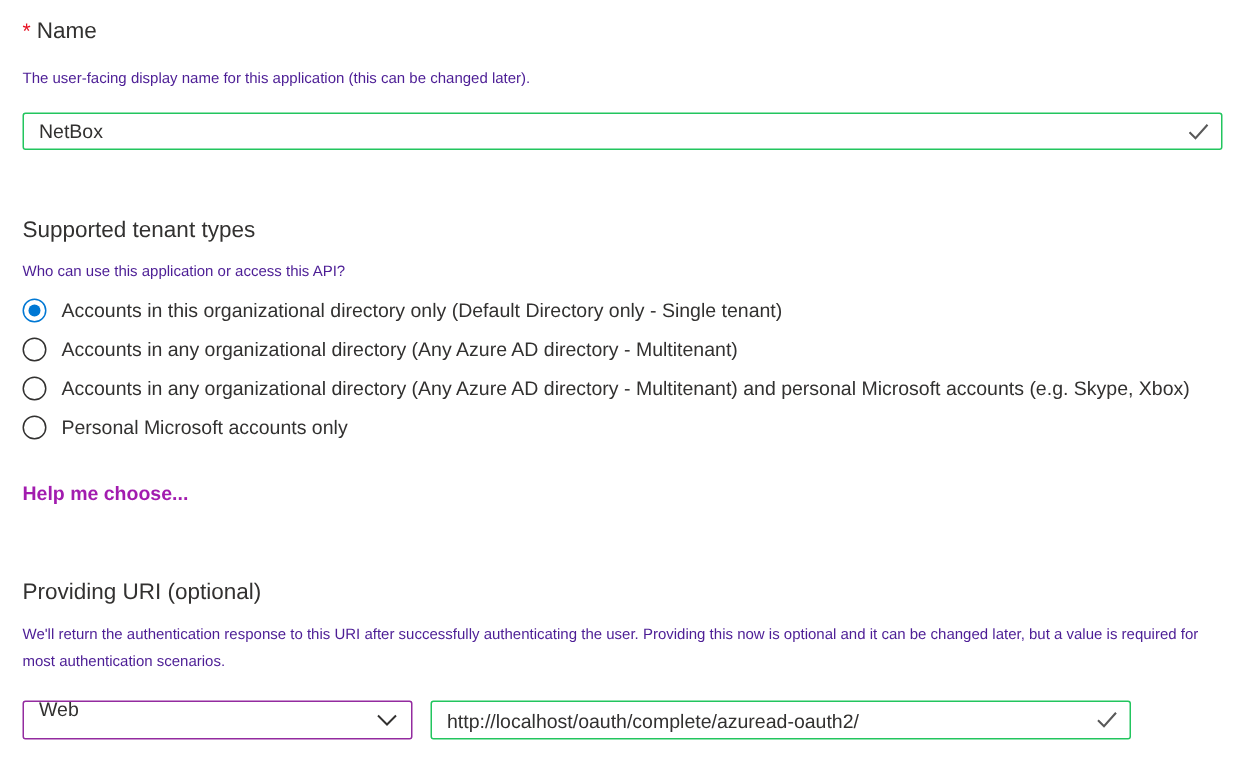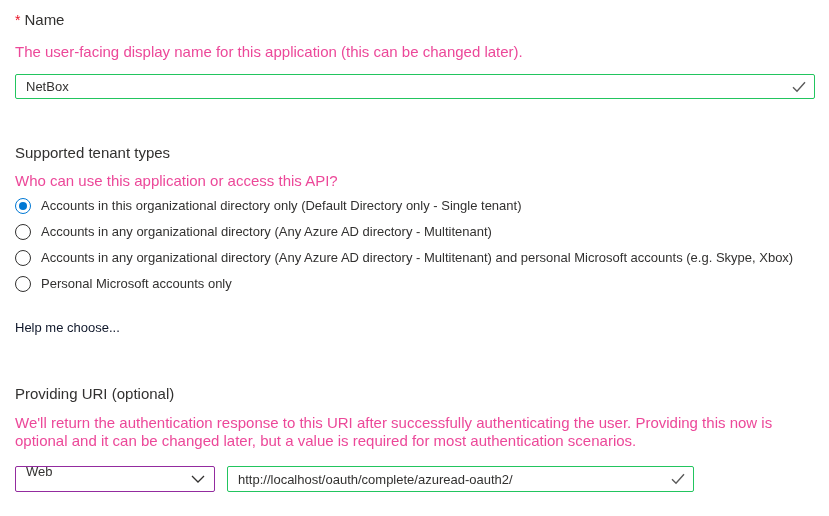--- a/index.html
+++ b/index.html
@@ -19,23 +19,23 @@
     line-height: 20px;
     font-weight: 400;
     color: #323130;
   }
   .required-star {
     color: #e81123;
     margin-right: 4px;
     font-size: 14px;
   }
   .desc-text {
-    font-size: 15px;
+    font-size: 10px;
     line-height: 18px;
-    color: #ec4899;
+    color: #4c1d95;
   }
   
   .input-wrap {
     position: relative;
     margin-top: 13px;
   }
   .input-wrap.name-input-wrap { width: 800px; }
   .azure-input {
     width: 100%;
     height: 25px;
@@ -88,38 +88,39 @@
   .radio-label {
     font-size: 13px;
     color: #323130;
     white-space: nowrap;
   }
   .help-link {
     display: inline-block;
     margin-top: 17px;
     font-size: 13px;
     line-height: 18px;
-    color: #0f172a;
+    color: #a21caf;
     text-decoration: none;
     cursor: pointer;
+    font-weight: bold;
   }
   
   .section-redirect { margin-top: 47px; }
   .redirect-desc {
     margin-top: 10px;
     max-width: 806px;
   }
   .redirect-controls {
     margin-top: 16px;
     display: flex;
     align-items: center;
   }
   .platform-select {
     position: relative;
-    width: 200px;
+    width: 260px;
     height: 26px;
     border: 1px solid #932b9f;
     border-radius: 2px;
     background: #fff;
     display: flex;
     align-items: center;
     padding: 0 30px 16px 10px;
     font-size: 13px;
     color: #323130;
     cursor: pointer;

